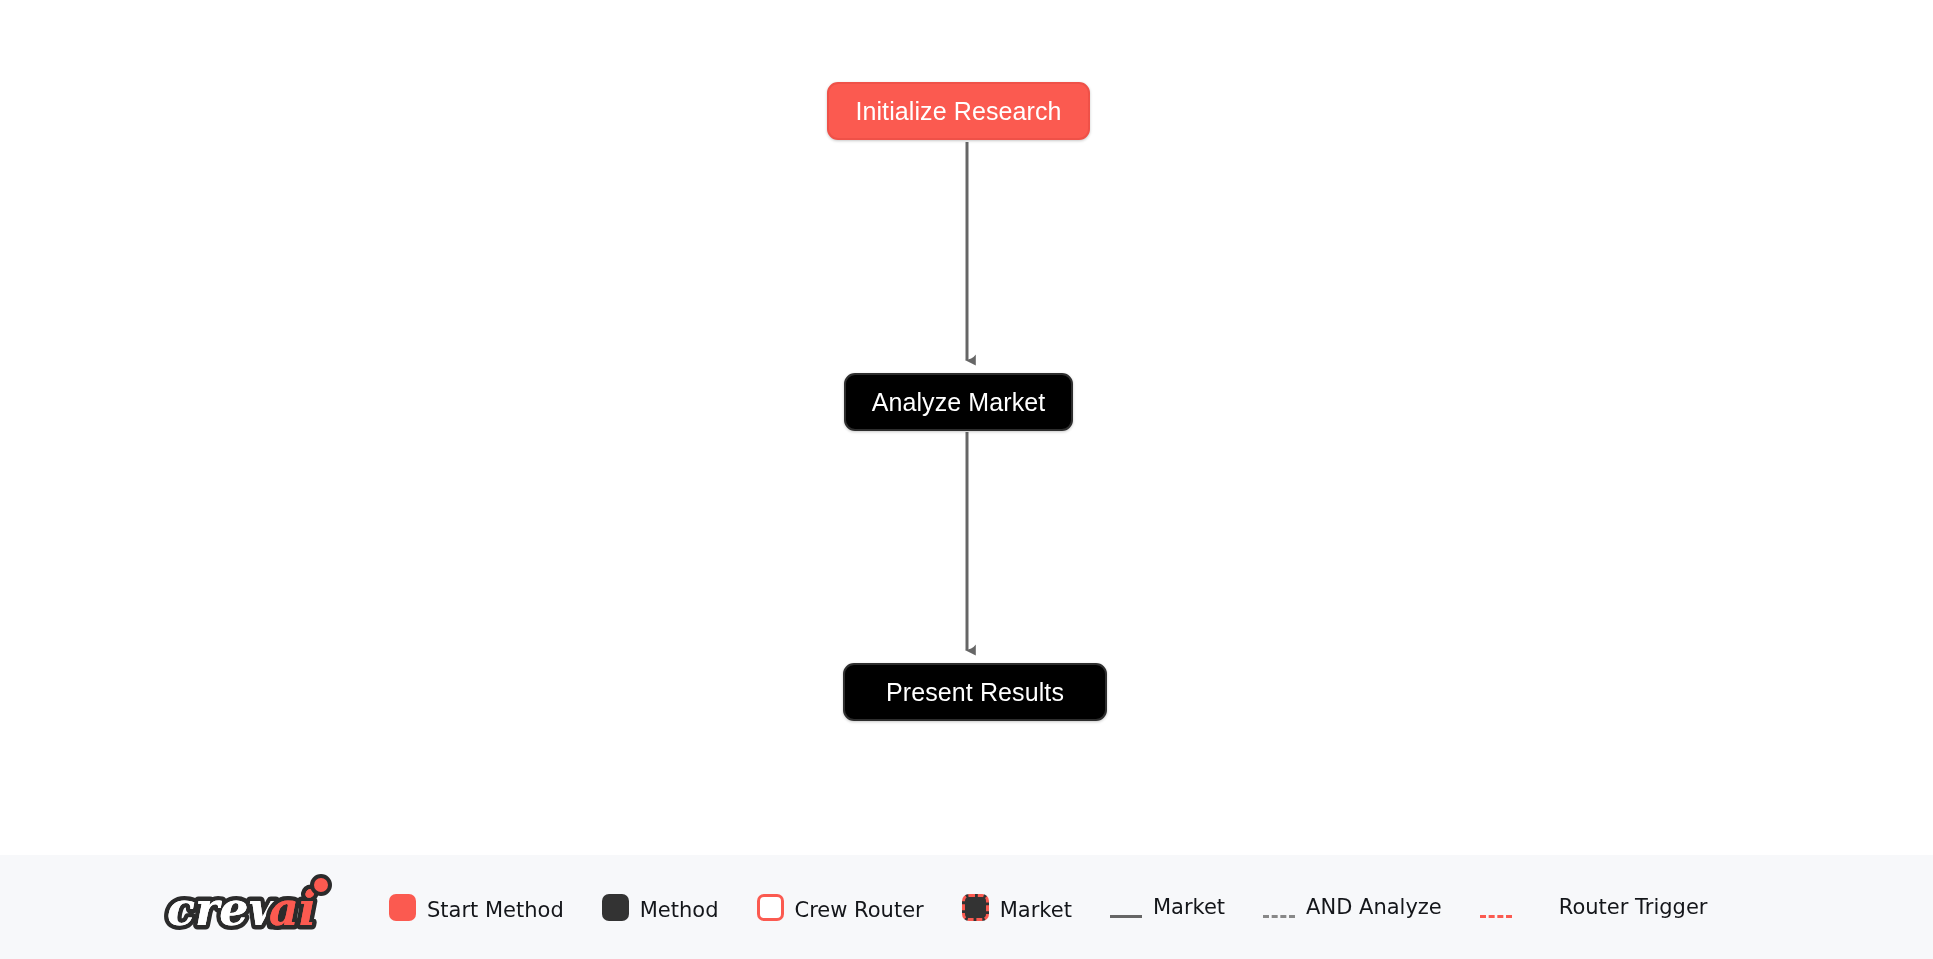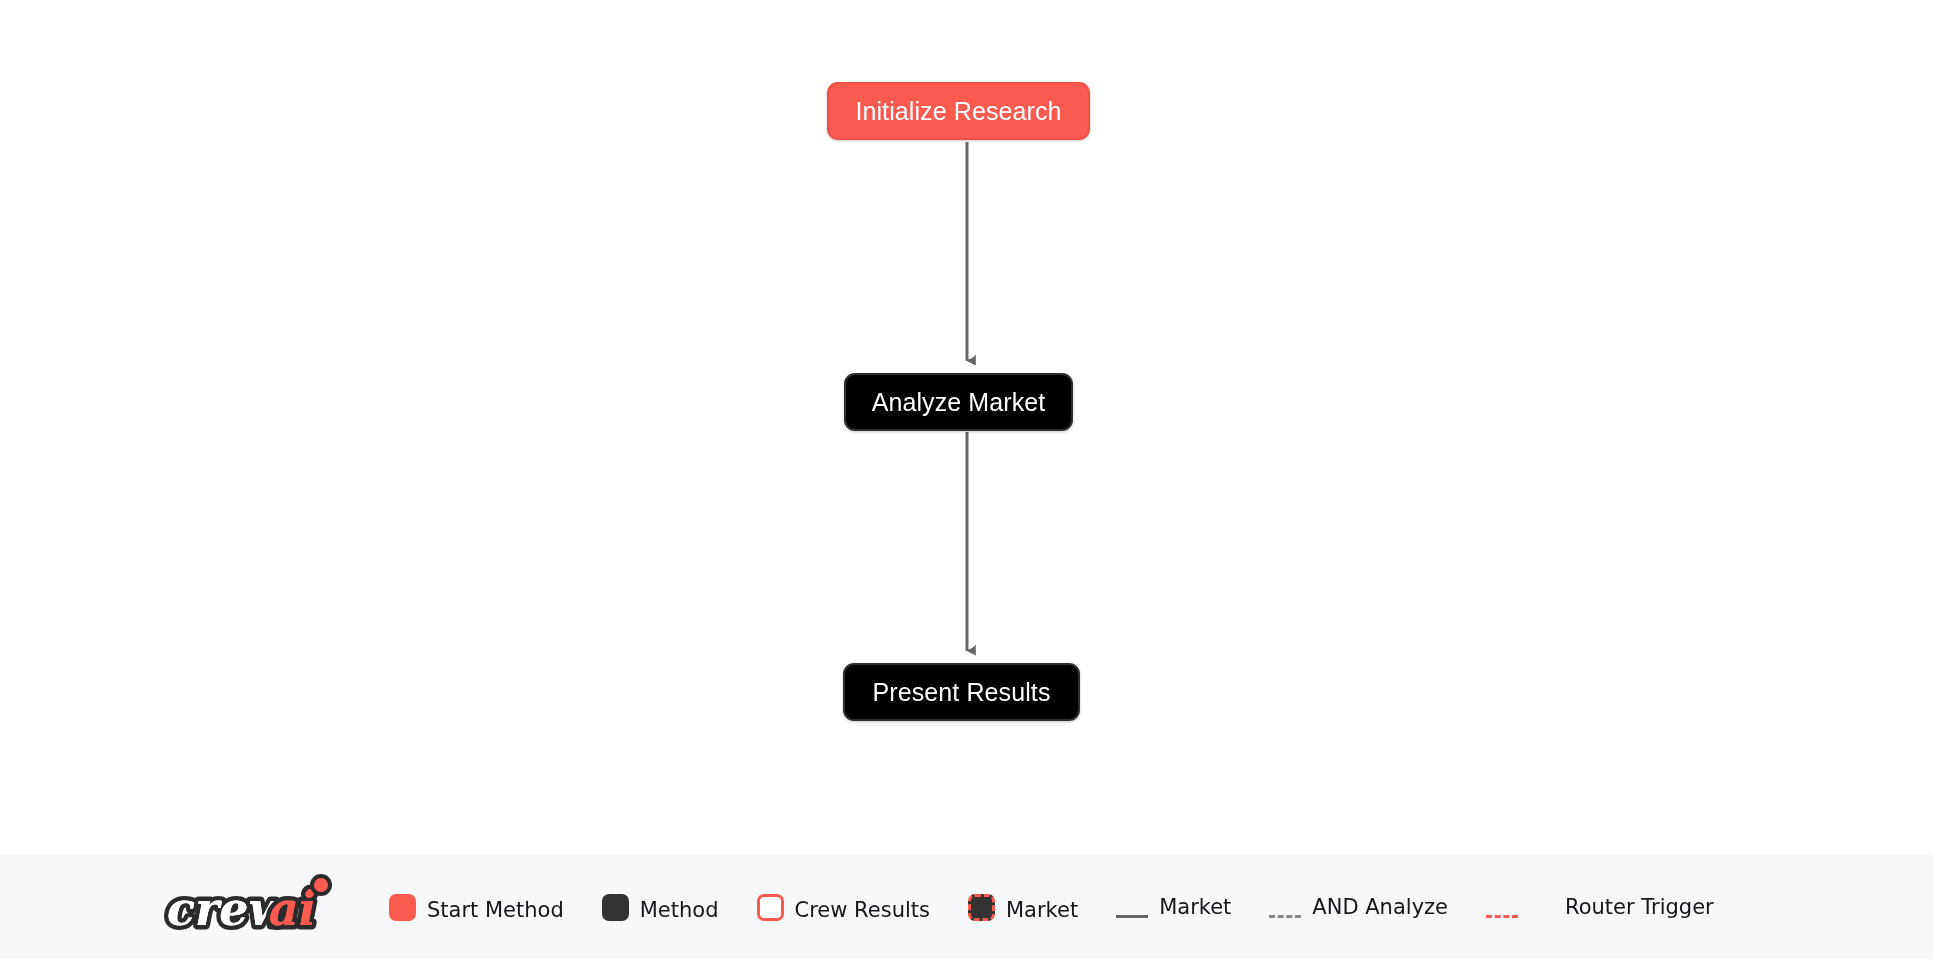--- a/index.html
+++ b/index.html
@@ -153,21 +153,21 @@
   </svg>
 
   <div class="flow-node start-method" style="left:827px; top:82px; width:263px; height:58px;">
     <span>Initialize Research</span>
   </div>
 
   <div class="flow-node method" style="left:844px; top:373px; width:229px; height:58px;">
     <span>Analyze Market</span>
   </div>
 
-  <div class="flow-node method" style="left:843px; top:663px; width:237px; height:58px;">
+  <div class="flow-node method" style="left:843px; top:663px; width:264px; height:58px;">
     <span>Present Results</span>
   </div>
 
 </div>
 
 <div id="legend-bar">
 
   <svg id="legend-logo" width="182" height="72" viewBox="0 0 182 72" xmlns="http://www.w3.org/2000/svg">
     <g font-family="DejaVu Serif, serif" font-size="46" font-weight="bold" font-style="italic">
       <text x="4" y="54" fill="#ffffff" stroke="#2b2b2b" stroke-width="9" stroke-linejoin="round" paint-order="stroke">crew</text>
@@ -185,21 +185,21 @@
       <span class="legend-label">Start Method</span>
     </div>
 
     <div class="legend-item">
       <span class="swatch sw-method"></span>
       <span class="legend-label">Method</span>
     </div>
 
     <div class="legend-item">
       <span class="swatch sw-crew"></span>
-      <span class="legend-label">Crew Results</span>
+      <span class="legend-label">Crew Router</span>
     </div>
 
     <div class="legend-item">
       <span class="swatch sw-router"></span>
       <span class="legend-label">Market</span>
     </div>
 
     <div class="legend-item">
       <span class="line-swatch ls-solid-gray"></span>
       <span class="legend-label">Market</span>

